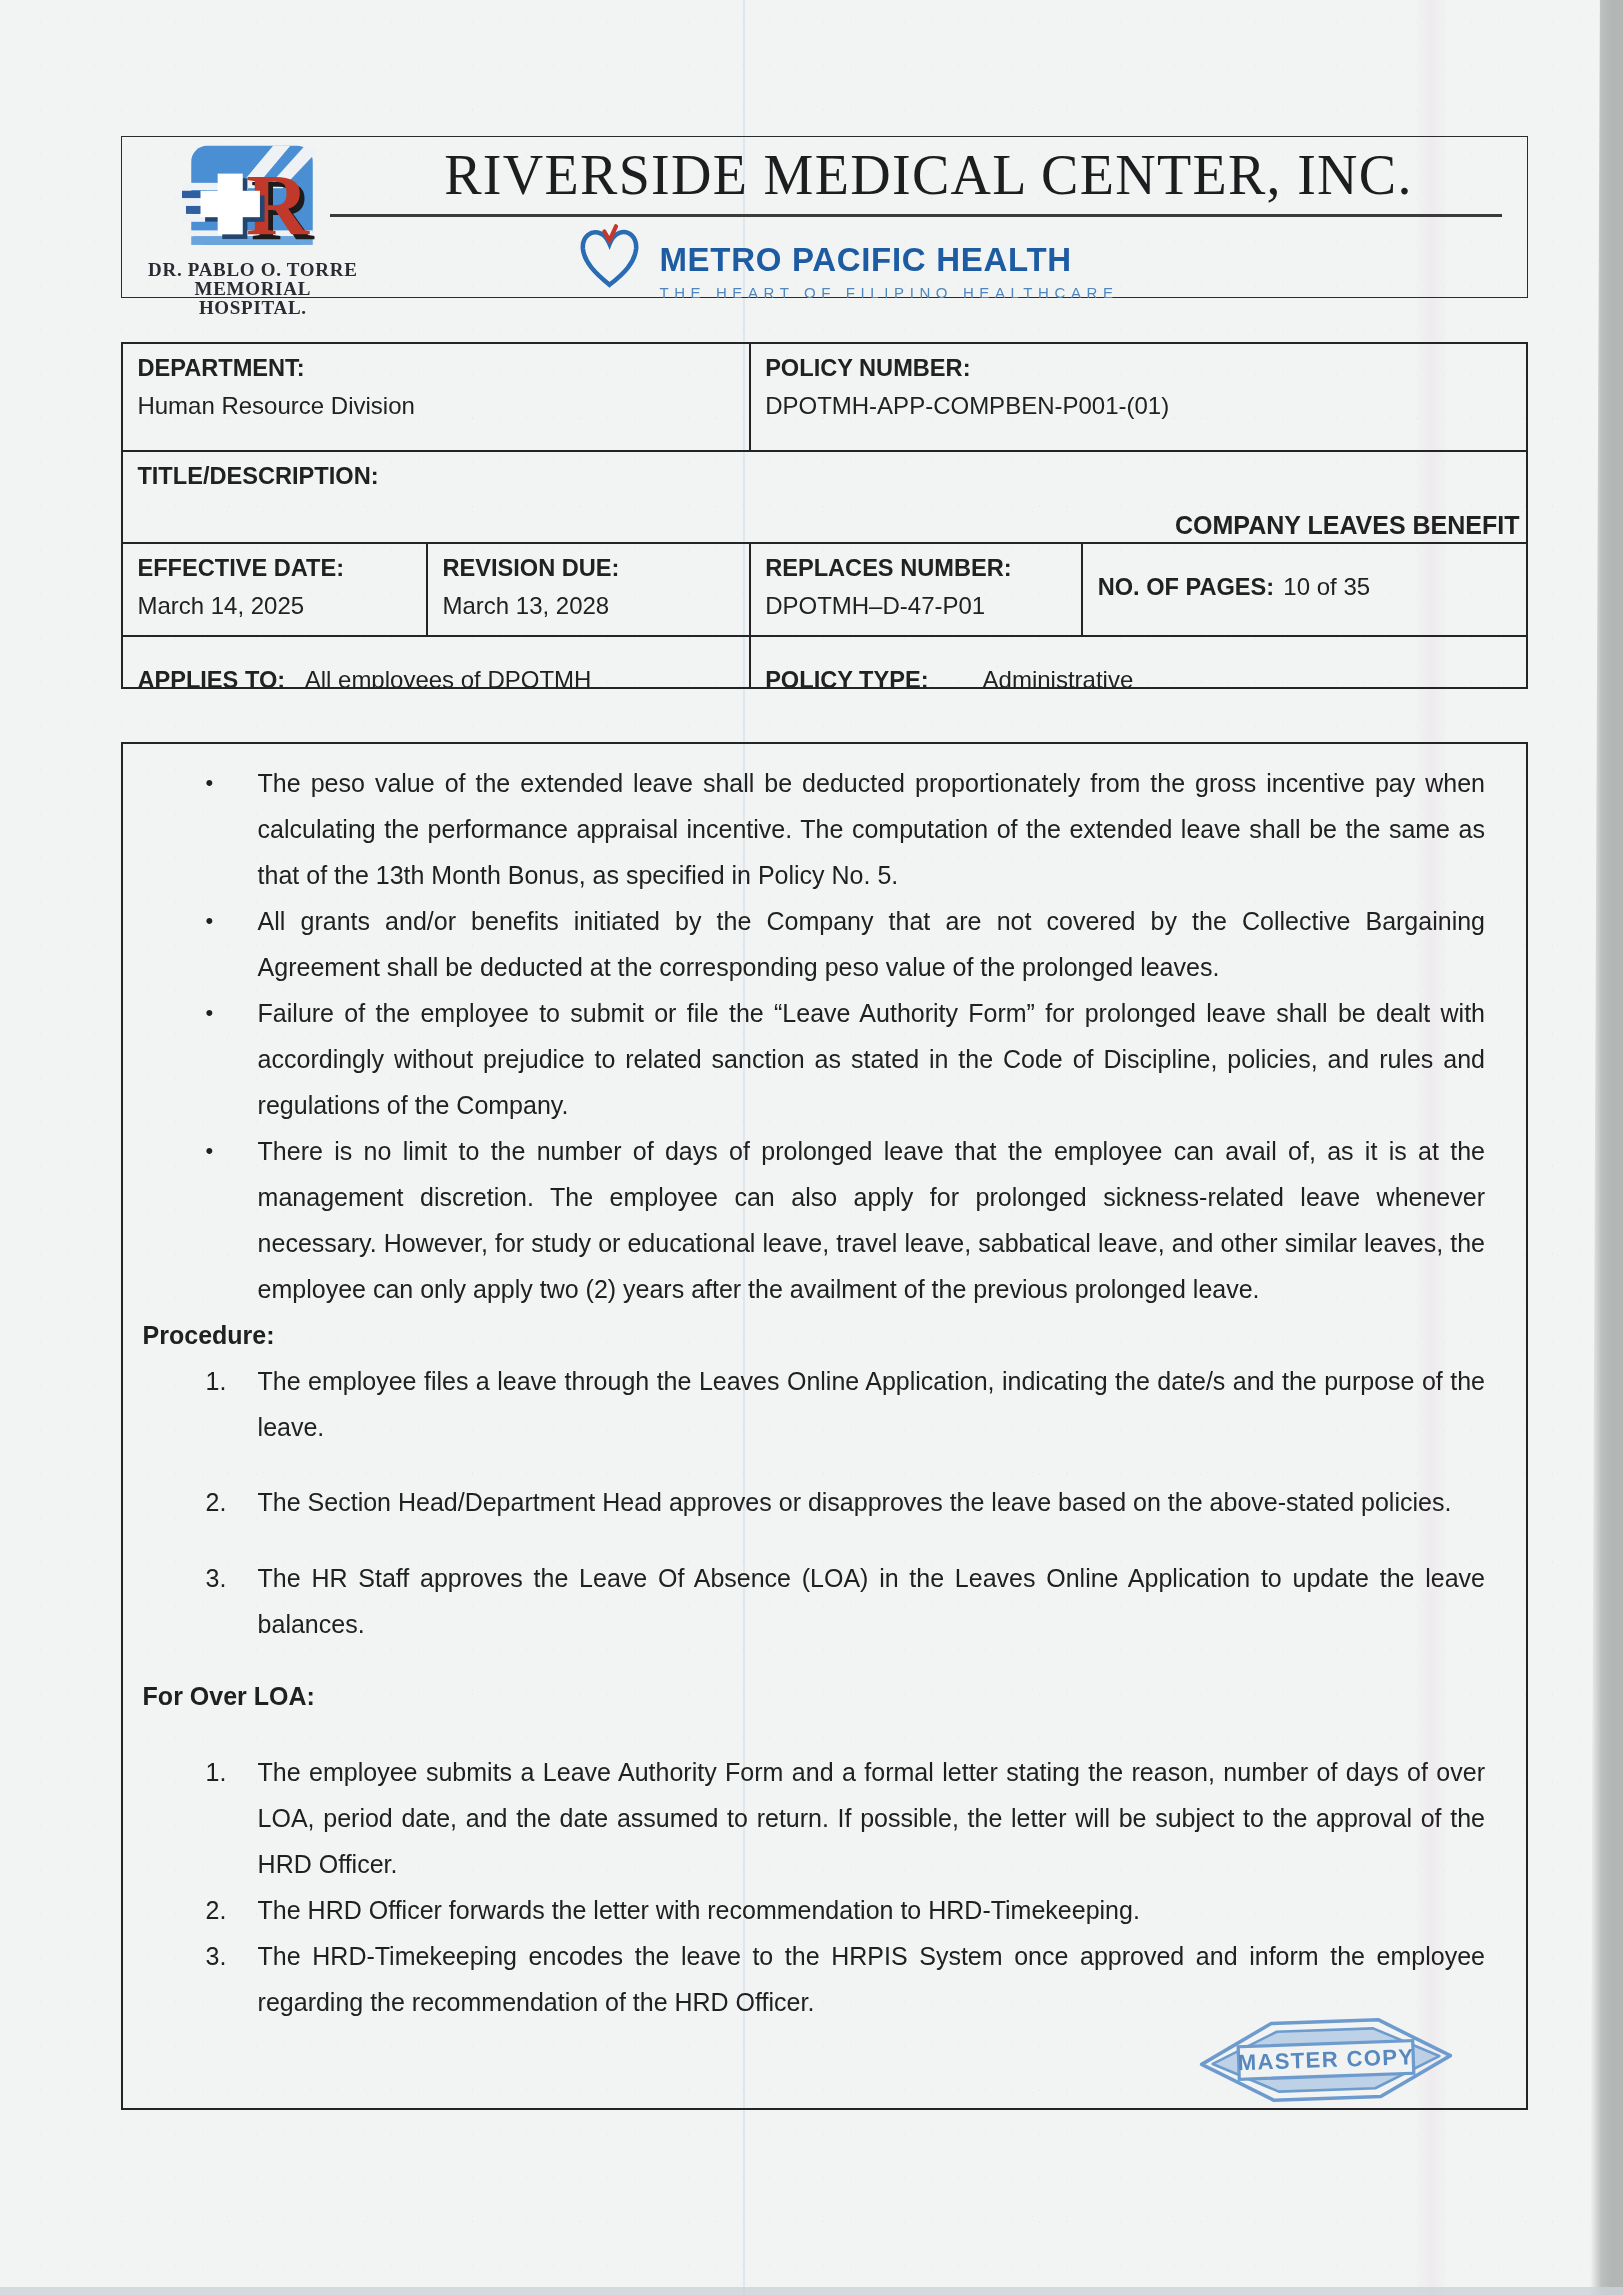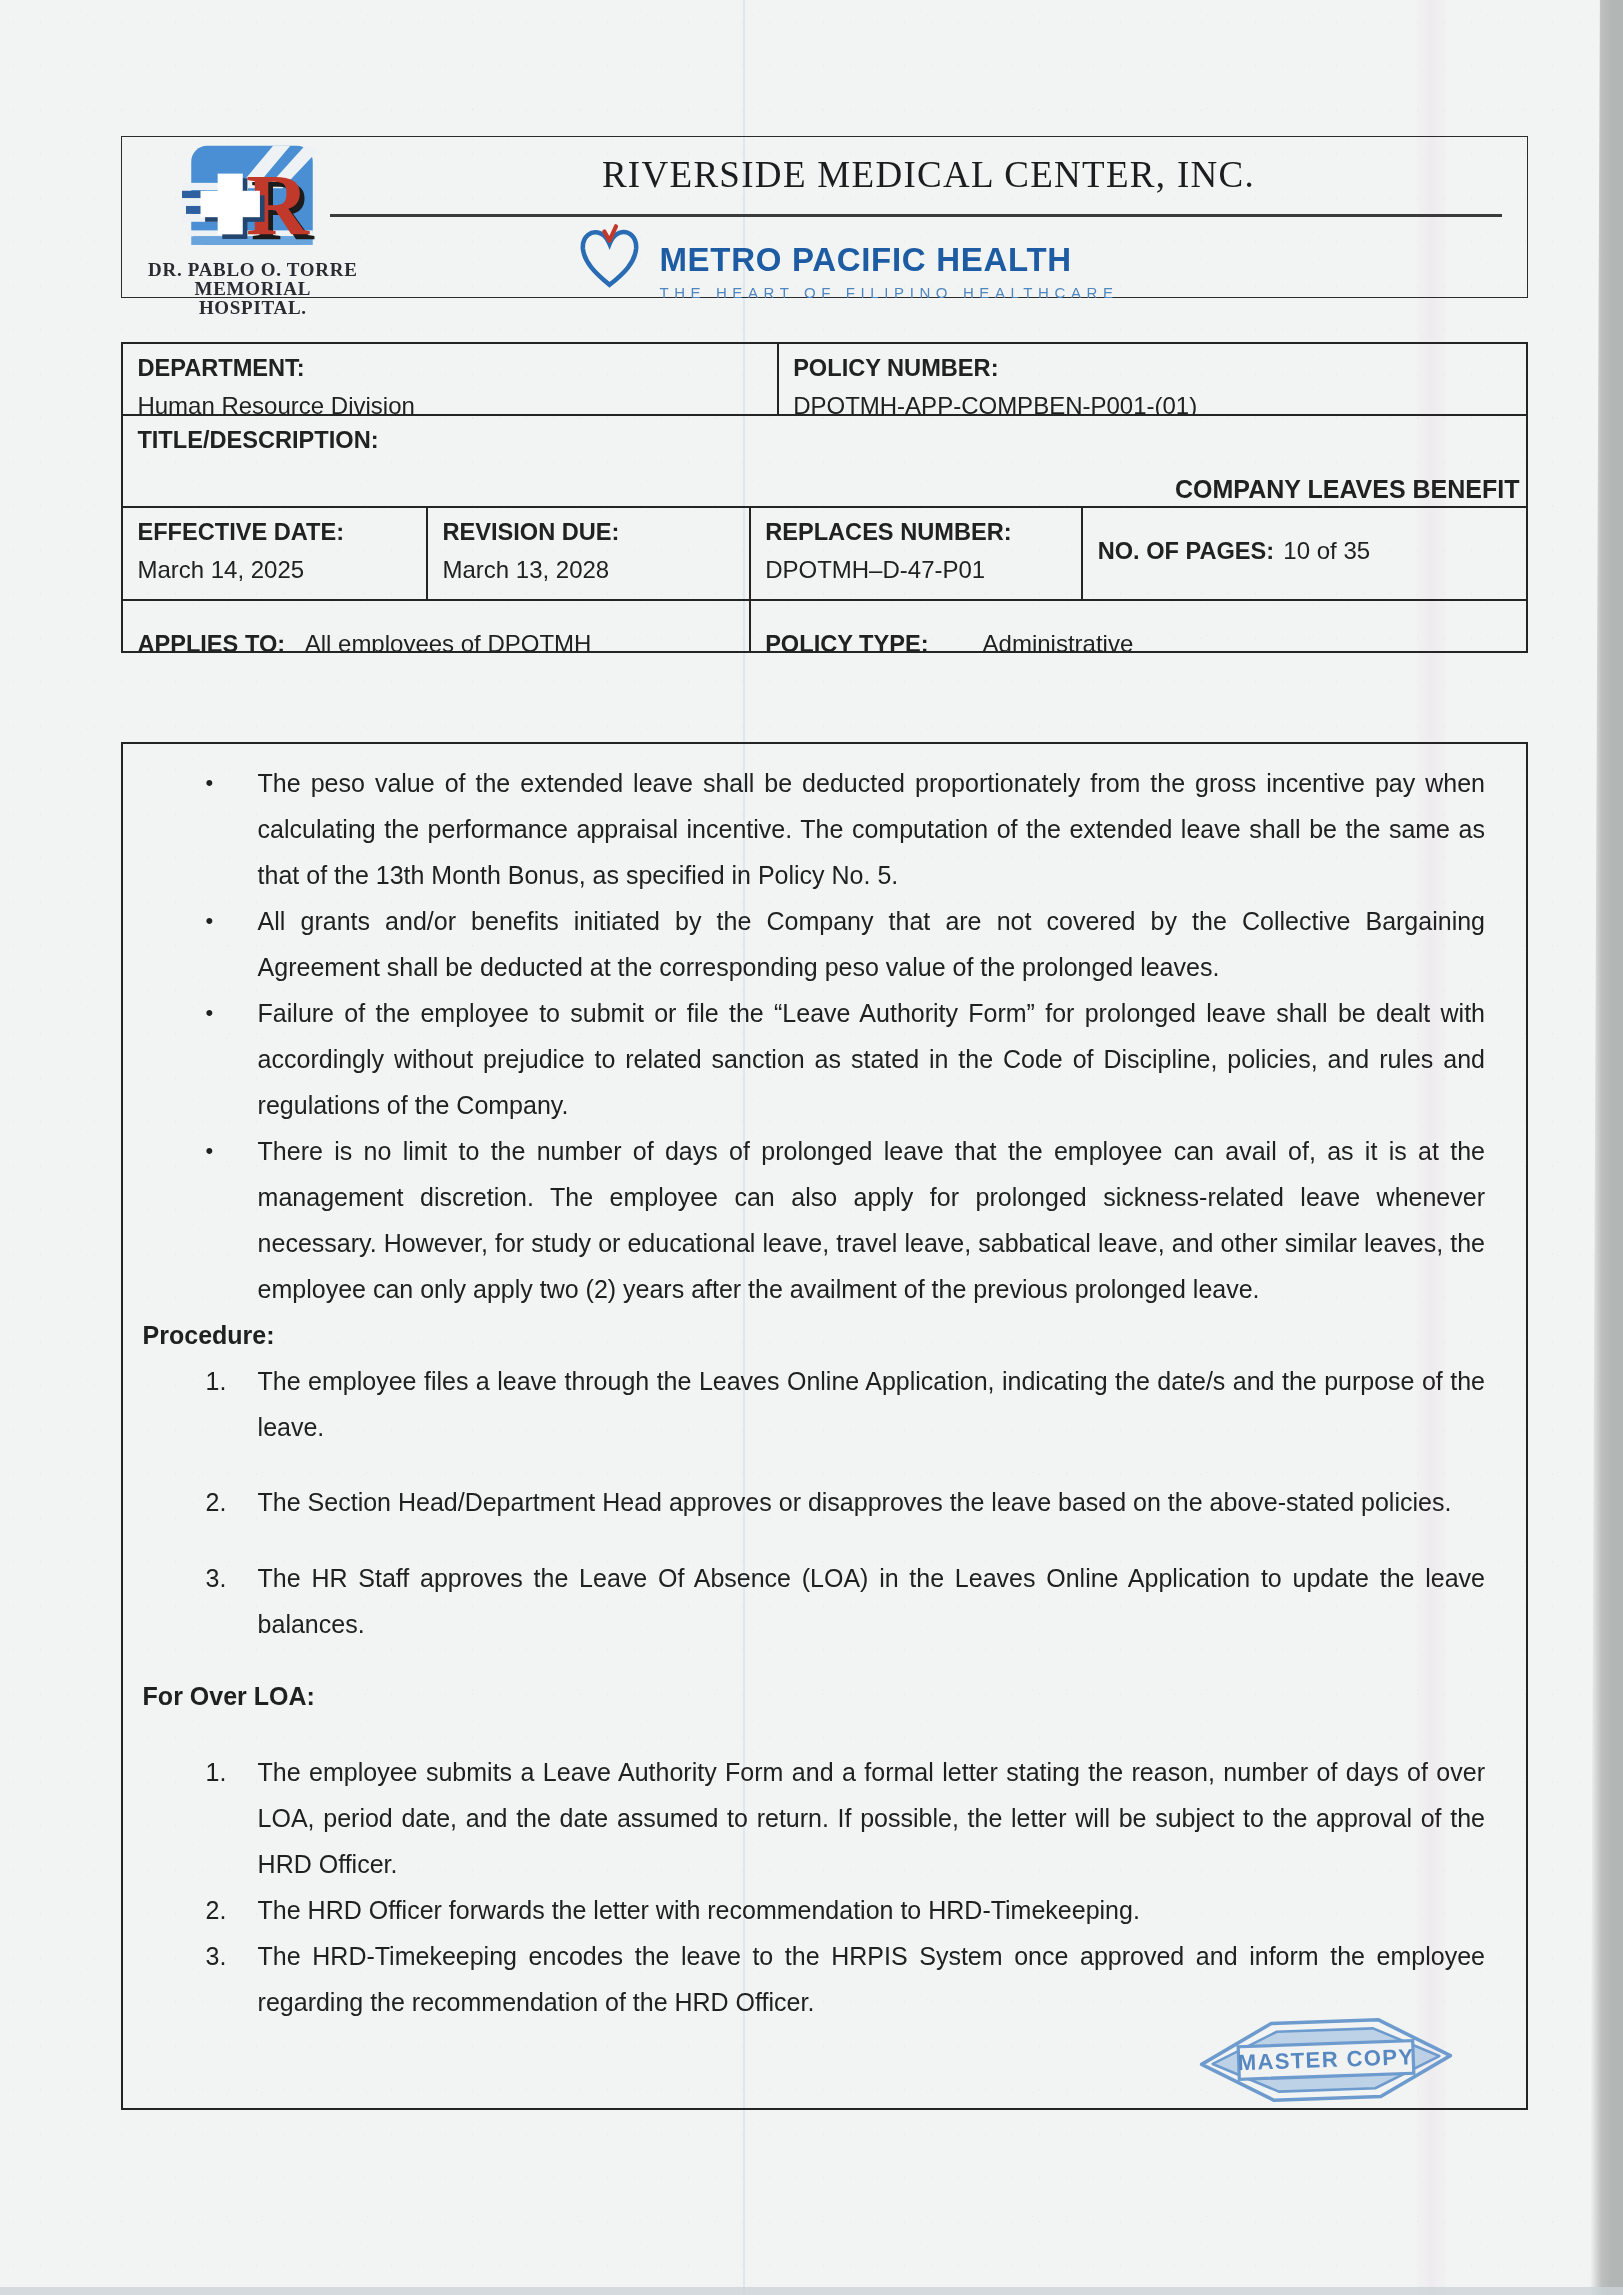--- a/index.html
+++ b/index.html
@@ -29,36 +29,36 @@
 
   
   .header-box { position:absolute; left:121px; top:136px; width:1407px; height:162px;
     border:1.3px solid #2b2b2b; }
   .hospital-logo { position:absolute; left:60px; top:7.9px; width:140px; height:114px; }
   .hospital-name { position:absolute; left:18.3px; top:123px; width:225px; text-align:center;
     font-family:"Liberation Serif", serif; font-size:19px; line-height:19px;
     font-weight:600; letter-spacing:0.7px; color:#2b2b33; }
   .company-name { position:absolute; left:219px; top:3.9px; width:1175px; height:68px;
     line-height:68px; text-align:center; font-family:"Liberation Serif", serif;
-    font-size:37px; letter-spacing:1.3px; font-weight:500; color:#1d1d20; white-space:nowrap; }
+    font-size:56px; letter-spacing:1.3px; font-weight:500; color:#1d1d20; white-space:nowrap; }
   .header-rule { position:absolute; left:208px; top:77px; width:1172px; height:2.6px; background:#3b3b3b; }
   .metro { position:absolute; left:0; top:84px; width:100%;
     display:flex; justify-content:center; align-items:flex-start; gap:17px; padding-left:47px; }
   .heart-icon { width:65px; height:73px; flex:0 0 auto; }
   .metro-text { padding-top:19.6px; }
   .metro-brand { font-size:33px; font-weight:bold; color:#1d5ca3; letter-spacing:0.7px; white-space:nowrap; }
   .metro-tagline { margin-top:5.9px; font-size:15px; font-weight:500; letter-spacing:5.6px;
     color:#4e86bf; white-space:nowrap; }
 
   
   .info-table { position:absolute; left:121px; top:342px; width:1407px;
     border:2px solid #242424; font-size:23.6px; }
   .tr { display:grid; border-top:2px solid #242424; }
   .tr:first-child { border-top:none; }
-  .r1 { grid-template-columns:44.6% 55.4%; height:70px;gap:28px; }
+  .r1 { grid-template-columns:44.6% 55.4%; height:106px; }
   .r2 { display:block; height:92px; }
   .r3 { grid-template-columns:21.6% 23% 23.7% 31.7%; height:93px; }
   .r4 { grid-template-columns:44.6% 55.4%; height:52px; }
   .cell { padding:10.5px 6.5px 0 14.4px; border-left:2px solid #242424; overflow:hidden; }
   .cell:first-child { border-left:none; }
   .lbl { font-weight:bold; white-space:nowrap; }
   .val { margin-top:10.5px; font-size:24px; white-space:nowrap; }
   .cell-inline { display:flex; align-items:baseline; padding-top:29px; }
   .cell-inline .val { margin-top:0; }
   .gap-sm { margin-left:19.6px; } .gap-lg { margin-left:54px; }

